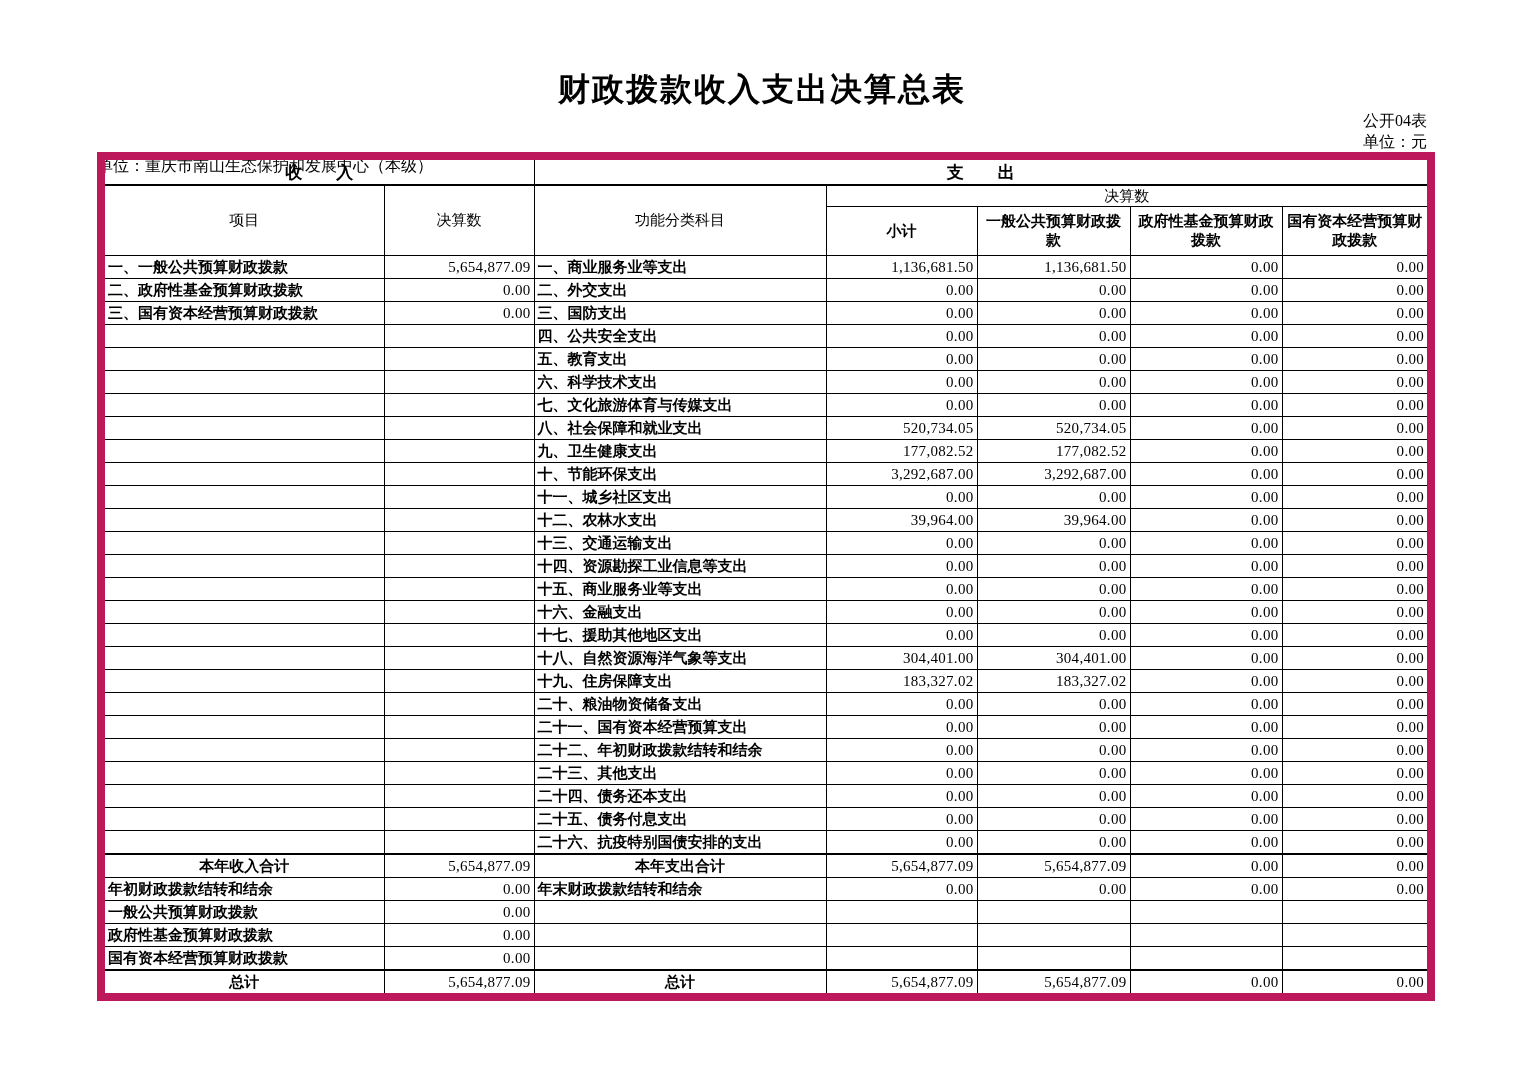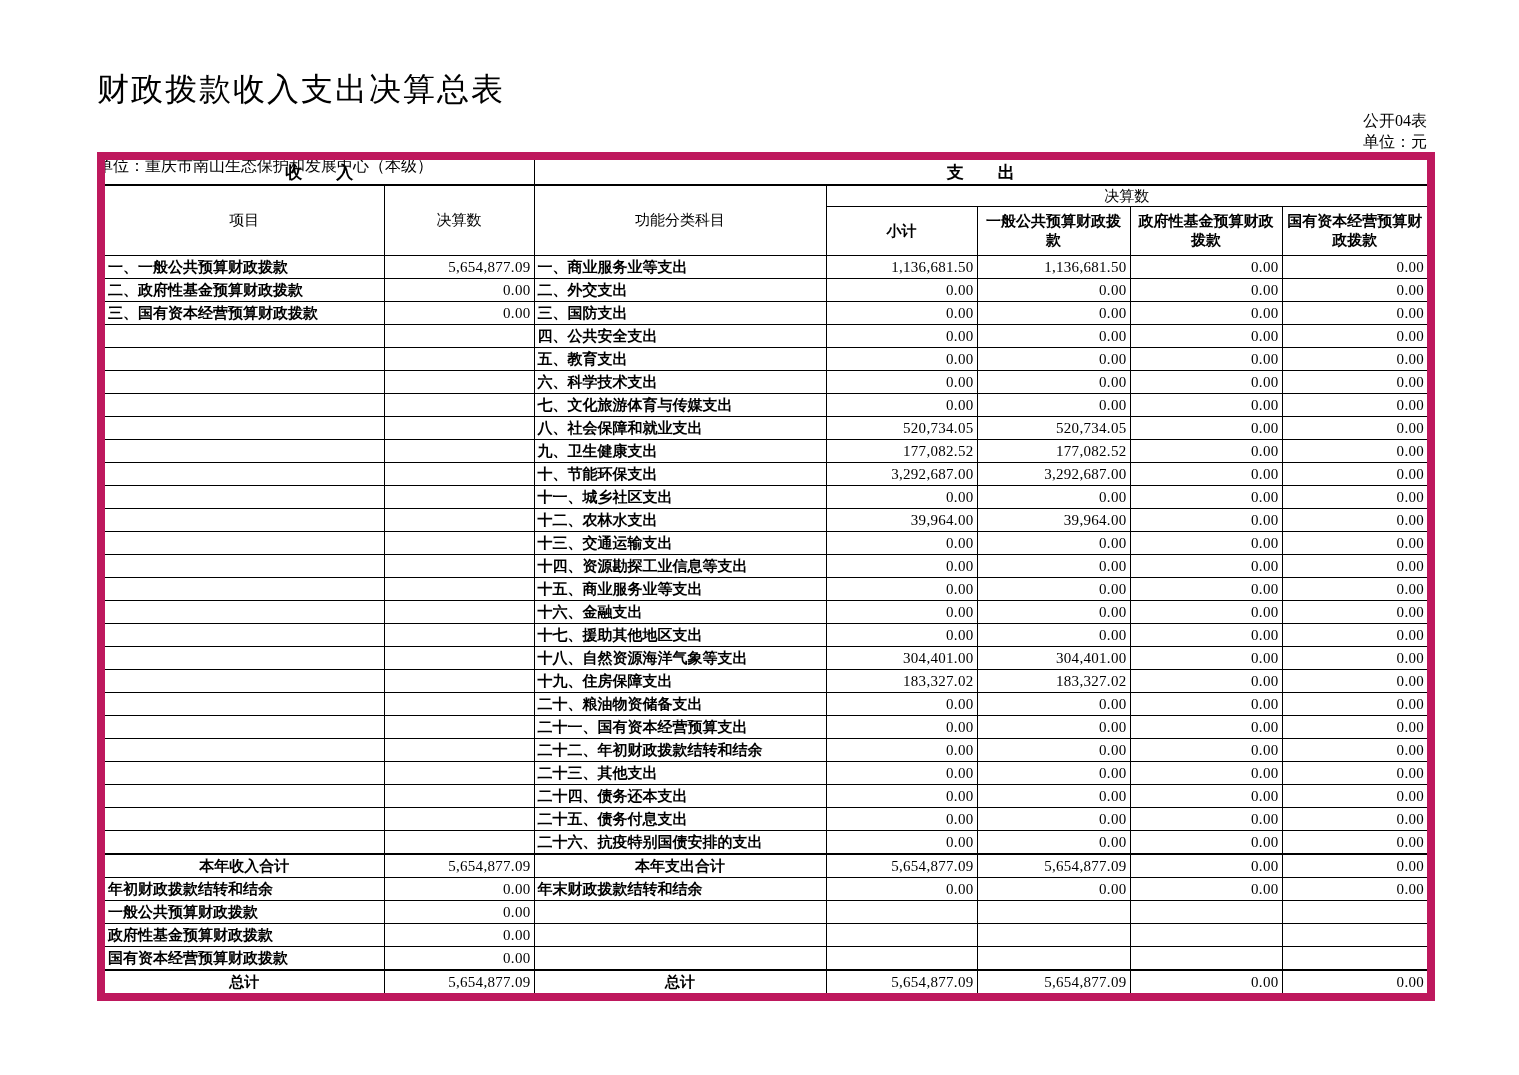--- a/index.html
+++ b/index.html
@@ -3,22 +3,22 @@
 <meta charset="utf-8">
 <style>
   html,body{margin:0;padding:0;}
   body{
     width:1519px;height:1075px;background:#ffffff;position:relative;
     font-family:"Liberation Serif","DejaVu Serif",serif;color:#000;
     overflow:hidden;
   }
   #sheet{position:absolute;left:97px;top:0;width:1330px;}
   .doc-title{
-    position:absolute;left:0;top:68px;width:1330px;text-align:left;
-    font-size:32px;font-weight:normal;letter-spacing:2px;
+    position:absolute;left:0;top:68px;width:1330px;text-align:center;
+    font-size:32px;font-weight:bold;letter-spacing:2px;
   }
   .form-code{
     position:absolute;left:0;top:111px;width:1330px;text-align:right;
     font-size:16px;
   }
   .meta-line{
     position:absolute;left:0;top:132px;width:1330px;font-size:16px;
   }
   .meta-line .org{float:left;margin-top:24px;}
   .meta-line .unit{float:right;}

